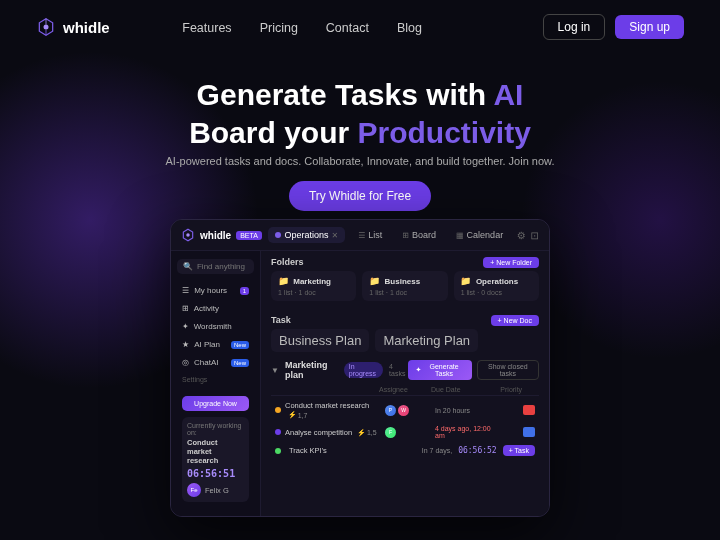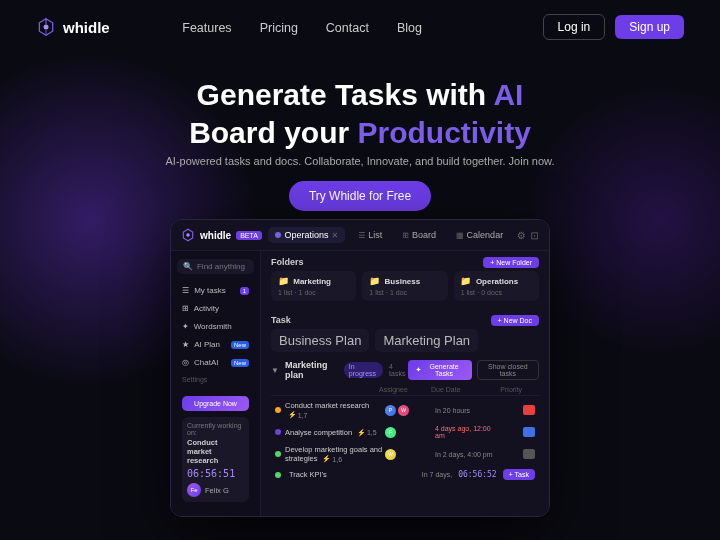--- a/index.html
+++ b/index.html
@@ -285,21 +285,21 @@
     }
     .working-on-task {
       color: #ccc;
       font-size: 7.5px;
       font-weight: 600;
       margin-bottom: 3px;
     }
     .timer {
       color: #a78bfa;
       font-size: 10px;
-      font-weight: 400;
+      font-weight: 700;
       font-family: monospace;
     }
     .working-on-user {
       display: flex;
       align-items: center;
       gap: 4px;
       margin-top: 4px;
     }
     .avatar-small {
       width: 14px; height: 14px;
@@ -635,21 +635,21 @@
       <div class="sidebar-full">
         <div class="sidebar-menu">
           <div class="sidebar-search">
             <span style="color:#666;font-size:8px">🔍</span>
             <input type="text" placeholder="Find anything" style="">
           </div>
 
           <div class="sidebar-menu-item">
             <div class="sidebar-menu-item-left">
               <span>☰</span>
-              <span>My tasks</span>
+              <span>My hours</span>
             </div>
             <span class="sidebar-badge">1</span>
           </div>
           <div class="sidebar-menu-item">
             <div class="sidebar-menu-item-left">
               <span>⊞</span>
               <span>Activity</span>
             </div>
           </div>
           <div class="sidebar-menu-item">
@@ -784,37 +784,20 @@
           </div>
           <div class="task-assign">
             <div class="avatar-small" style="width:11px;height:11px;font-size:5px;background:linear-gradient(135deg,#5aee9b,#3ae86d);">F</div>
           </div>
           <div class="task-due due-overdue">4 days ago, 12:00 am</div>
           <div class="task-priority">
             <div class="priority-icon blue"></div>
           </div>
         </div>
 
-        <div class="task-row">
-          <div class="task-color-dot" style="background:#4cd964;"></div>
-          <div class="task-name">
-            <span>Develop marketing goals and strategies</span>
-            <span class="task-badge">
-              <span style="font-size:7px">⚡</span>
-              <span>1,6</span>
-            </span>
-          </div>
-          <div class="task-assign">
-            <div class="avatar-small" style="width:11px;height:11px;font-size:5px;background:linear-gradient(135deg,#eee05a,#e8c83a);">W</div>
-          </div>
-          <div class="task-due due-normal">In 2 days, 4:00 pm</div>
-          <div class="task-priority">
-            <div class="priority-icon gray"></div>
-          </div>
-        </div>
 
         <div class="task-row-last">
           <div style="display:flex;align-items:center;gap:4px;flex:1;">
             <div class="task-color-dot" style="background:#4cd964;"></div>
             <span class="task-name">Track KPI's</span>
           </div>
           <div style="display:flex;align-items:center;gap:6px;justify-content:center;">
             <span class="due-normal" style="font-size:7px;">In 7 days,</span>
             <span class="timer-inline">06:56:52</span>
             <button class="add-task-btn">+ Task</button>

